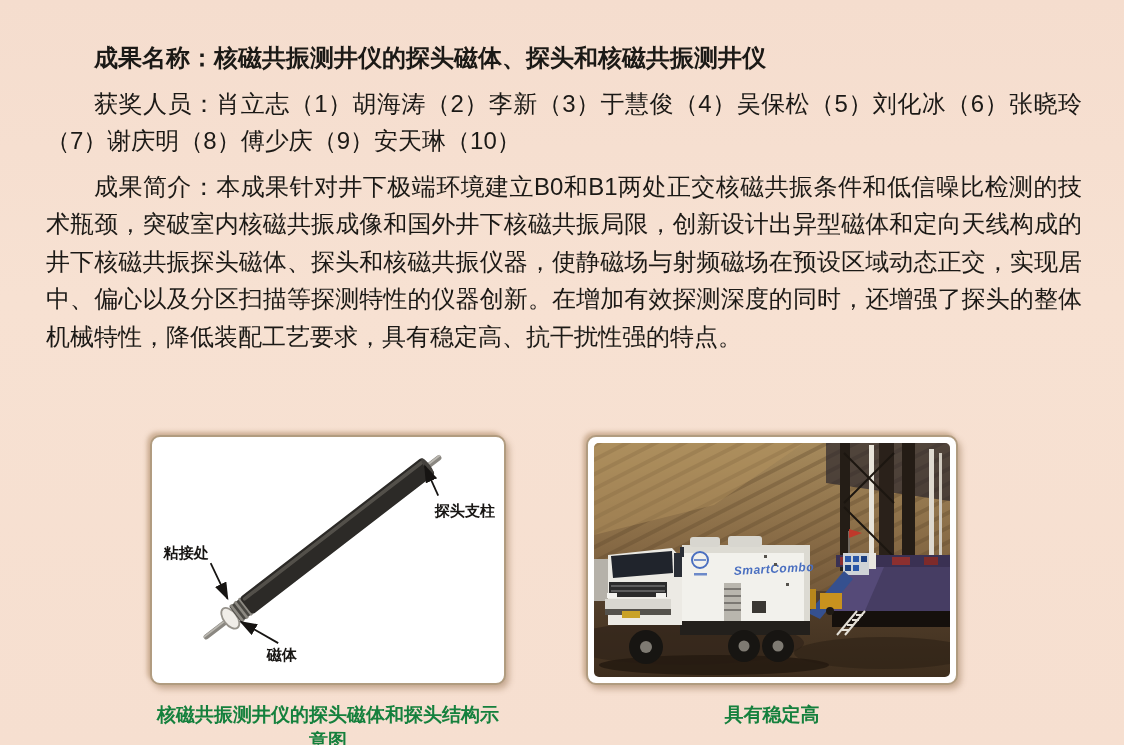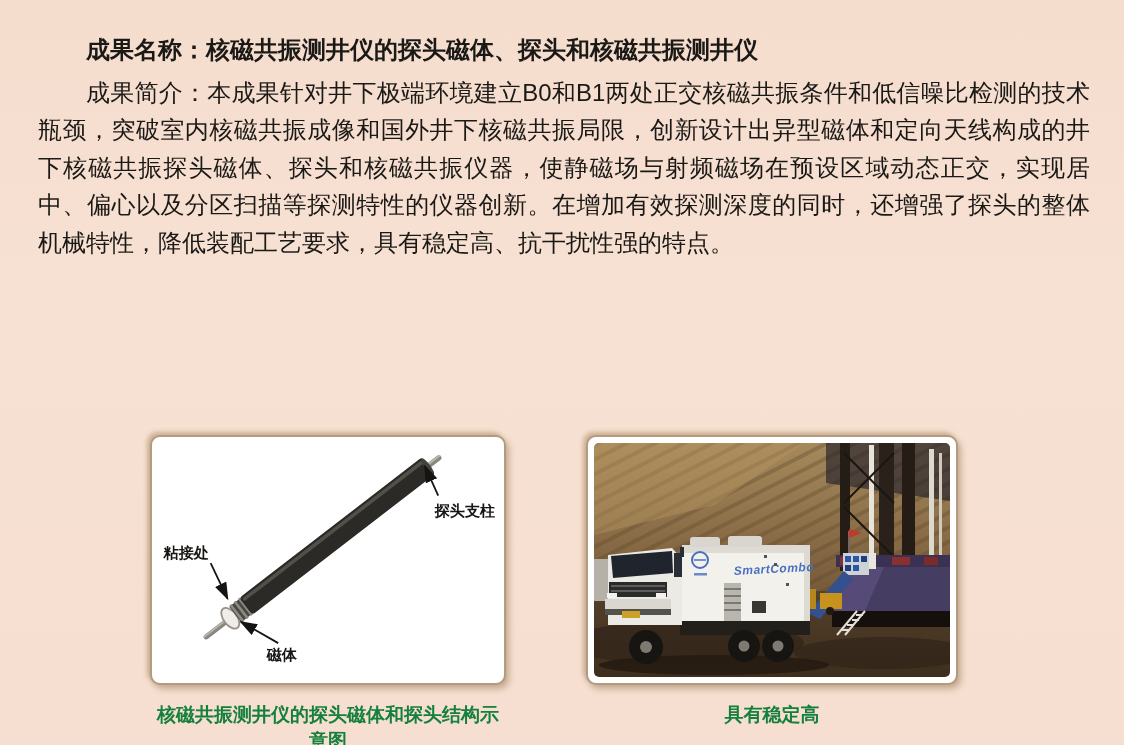--- a/index.html
+++ b/index.html
@@ -6,21 +6,21 @@
   body{
     width:1124px;height:745px;position:relative;overflow:hidden;
     background:linear-gradient(180deg,#f5ddce 0%,#f7e1d2 40%,#f6dfd0 100%);
     font-family:"Liberation Sans","DejaVu Sans",sans-serif;
     color:#1b1916;
   }
   .article{
     position:absolute;left:38px;top:31px;width:1052px;
     font-size:24px;line-height:37.5px;text-align:justify;
   }
-  .article p{margin:0;text-indent:2em;}
+  .article p{margin:8px;text-indent:2em;}
   .article p.bold{font-weight:bold;}
   .article p.summary{margin-top:5px;}
 
   figure.fig{position:absolute;top:435px;margin:0;}
   .fig-diagram{left:150px;width:356px;}
   .fig-photo{left:586px;width:372px;}
   .panel{
     width:100%;height:250px;background:#ffffff;
     border:2px solid #b19c80;border-radius:10px;box-sizing:border-box;
     box-shadow:-3px -3px 4px rgba(167,132,94,.5), 3px 4px 6px rgba(140,105,70,.45);
@@ -35,20 +35,21 @@
   .diagram-label{font-weight:bold;font-size:17px;fill:#171513;}
   .truck-brand{font-weight:bold;font-style:italic;font-size:12px;fill:#4a6fc0;letter-spacing:.5px;}
 </style>
 </head>
 <body>
 
 <main>
 
   <section class="article">
     <p class="bold">成果名称：核磁共振测井仪的探头磁体、探头和核磁共振测井仪</p>
+    <p>获奖人员：肖立志（1）胡海涛（2）李新（3）于慧俊（4）吴保松（5）刘化冰（6）张晓玲（7）谢庆明（8）傅少庆（9）安天琳（10）</p>
     <p class="summary">成果简介：本成果针对井下极端环境建立B0和B1两处正交核磁共振条件和低信噪比检测的技术瓶颈，突破室内核磁共振成像和国外井下核磁共振局限，创新设计出异型磁体和定向天线构成的井下核磁共振探头磁体、探头和核磁共振仪器，使静磁场与射频磁场在预设区域动态正交，实现居中、偏心以及分区扫描等探测特性的仪器创新。在增加有效探测深度的同时，还增强了探头的整体机械特性，降低装配工艺要求，具有稳定高、抗干扰性强的特点。</p>
   </section>
 
   <figure class="fig fig-diagram">
     <div class="panel">
       <svg viewBox="0 0 396 249">
         <defs>
           <marker id="arw" markerWidth="12" markerHeight="10" refX="9" refY="3.5" orient="auto">
             <path d="M0,0 L10,3.5 L0,7 Z" fill="#161412"></path>
           </marker>

